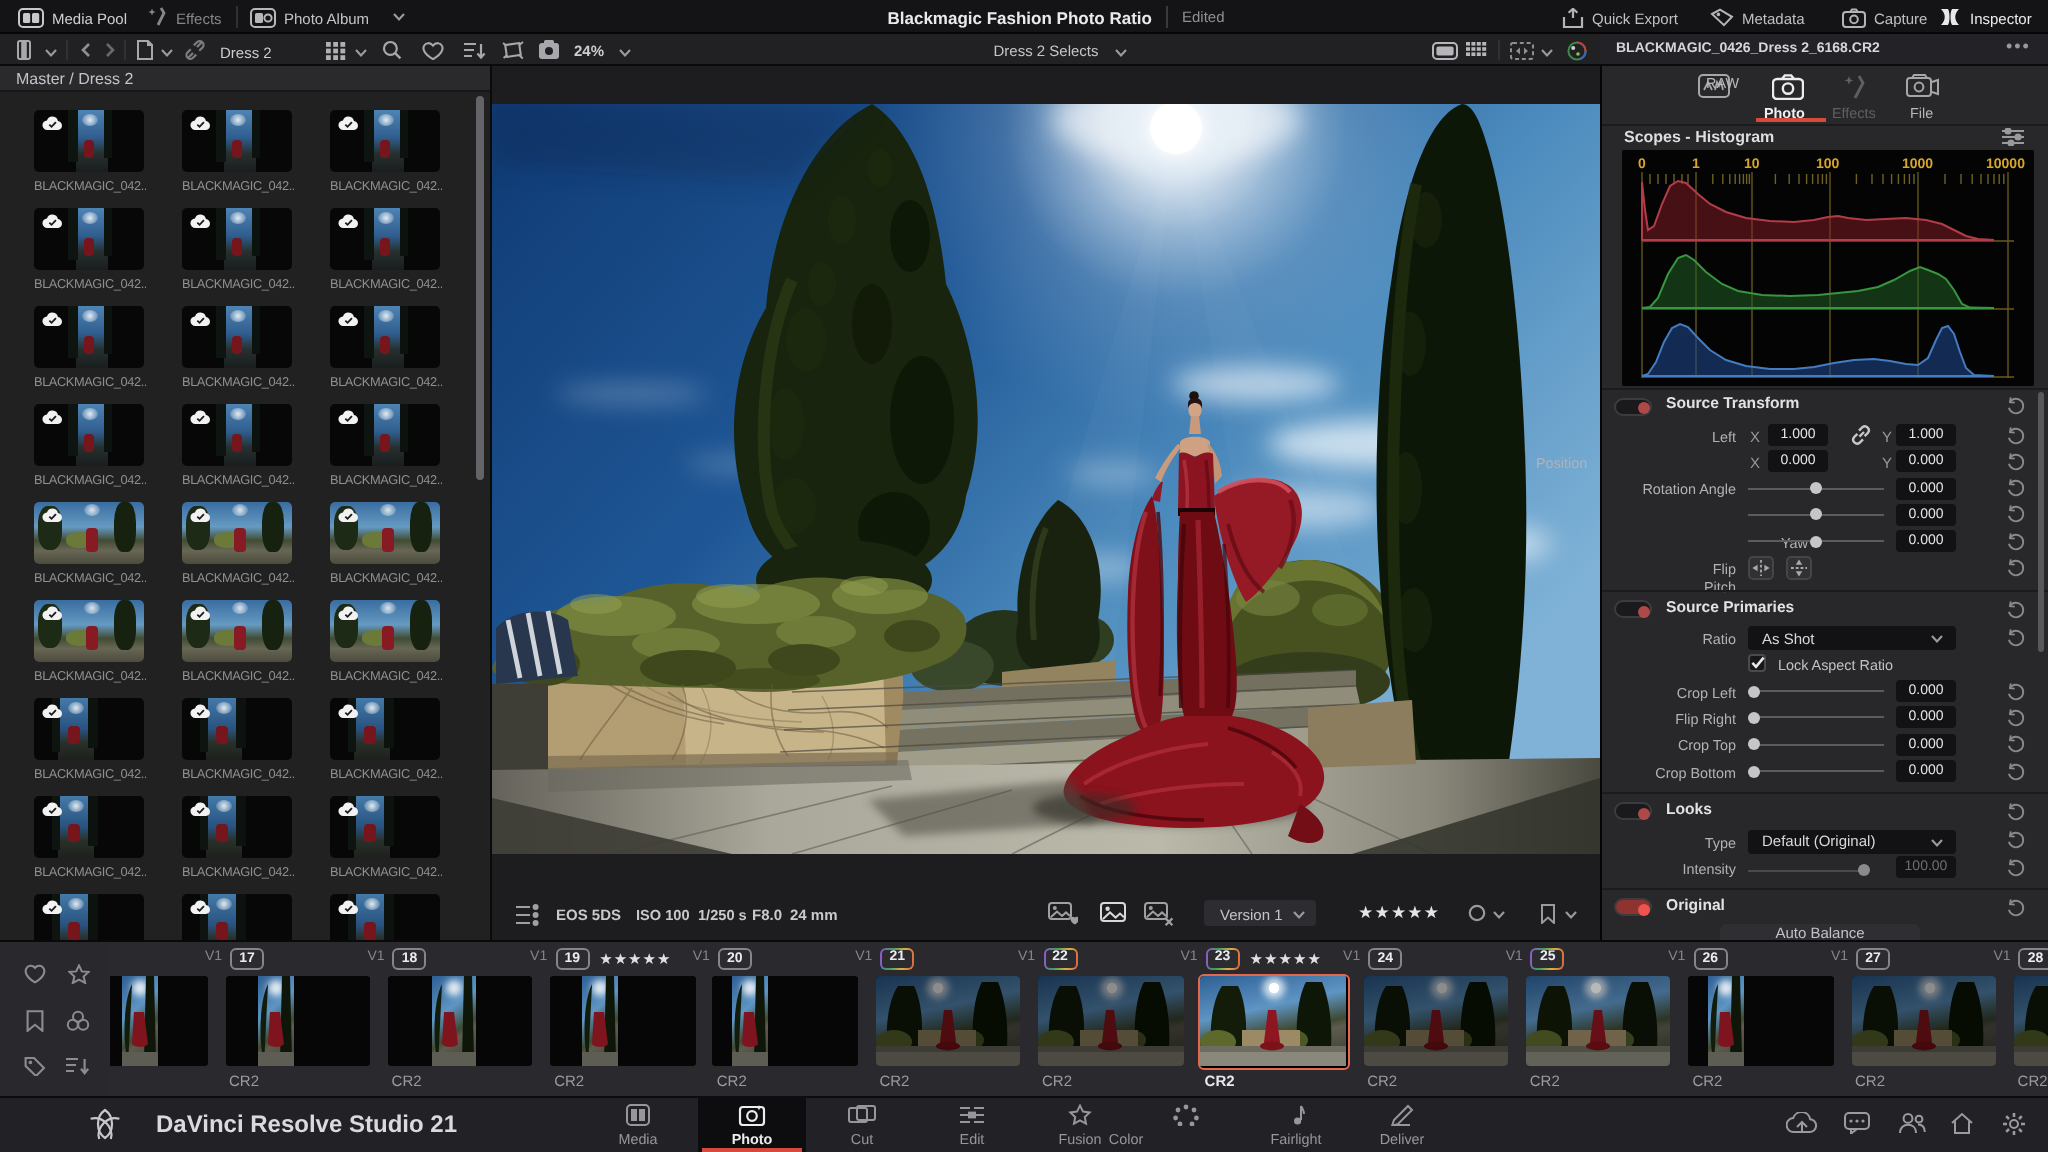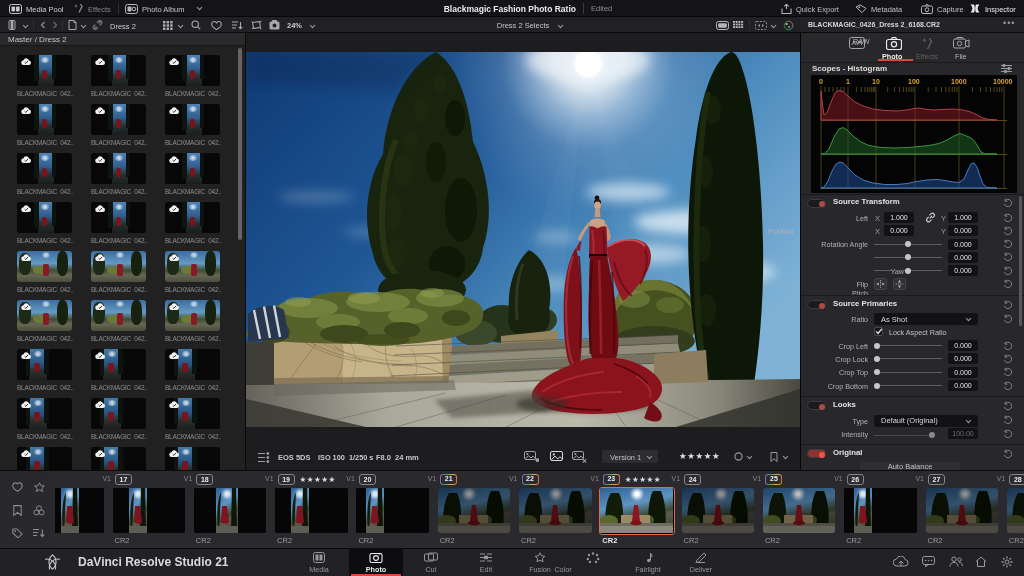--- a/index.html
+++ b/index.html
@@ -964,21 +964,21 @@
   </svg>
 <div class="abs" style="left:889px;top:327.5px;font-size:7.2px;color:#c2c2c6;">Lock Aspect Ratio</div>
 <div class="abs" style="left:768px;top:341.5px;width:100px;text-align:right;font-size:7.2px;color:#b2b2b6;">Crop Left</div>
 <div class="abs" style="left:874px;top:345px;width:68px;height:1px;background:#5c5c60;"></div>
 <div class="abs" style="left:874.4px;top:342.5px;width:6px;height:6px;background:#c6c6ca;border-radius:50%;"></div>
 <div class="abs" style="left:948px;top:340px;width:30px;height:11px;background:#121214;border-radius:2px;text-align:center;font-size:7px;line-height:11px;color:#e6e6ea;">0.000</div>
 <svg class="abs" style="left:1002.5px;top:340.5px" width="10" height="10" viewBox="0 0 11 11">
     <path d="M2.2 3.2 A4 4 0 1 1 1.6 6.5" fill="none" stroke="#8a8a8e" stroke-width="1"></path>
     <path d="M2.6 0.8 L2.2 3.4 L4.8 3.6" fill="none" stroke="#8a8a8e" stroke-width="1"></path>
   </svg>
-<div class="abs" style="left:768px;top:354.9px;width:100px;text-align:right;font-size:7.2px;color:#b2b2b6;">Crop Lock</div>
+<div class="abs" style="left:768px;top:354.9px;width:100px;text-align:right;font-size:7.2px;color:#b2b2b6;">Flip Right</div>
 <div class="abs" style="left:874px;top:358.4px;width:68px;height:1px;background:#5c5c60;"></div>
 <div class="abs" style="left:874.4px;top:355.9px;width:6px;height:6px;background:#c6c6ca;border-radius:50%;"></div>
 <div class="abs" style="left:948px;top:353.4px;width:30px;height:11px;background:#121214;border-radius:2px;text-align:center;font-size:7px;line-height:11px;color:#e6e6ea;">0.000</div>
 <svg class="abs" style="left:1002.5px;top:353.9px" width="10" height="10" viewBox="0 0 11 11">
     <path d="M2.2 3.2 A4 4 0 1 1 1.6 6.5" fill="none" stroke="#8a8a8e" stroke-width="1"></path>
     <path d="M2.6 0.8 L2.2 3.4 L4.8 3.6" fill="none" stroke="#8a8a8e" stroke-width="1"></path>
   </svg>
 <div class="abs" style="left:768px;top:368.3px;width:100px;text-align:right;font-size:7.2px;color:#b2b2b6;">Crop Top</div>
 <div class="abs" style="left:874px;top:371.8px;width:68px;height:1px;background:#5c5c60;"></div>
 <div class="abs" style="left:874.4px;top:369.3px;width:6px;height:6px;background:#c6c6ca;border-radius:50%;"></div>

